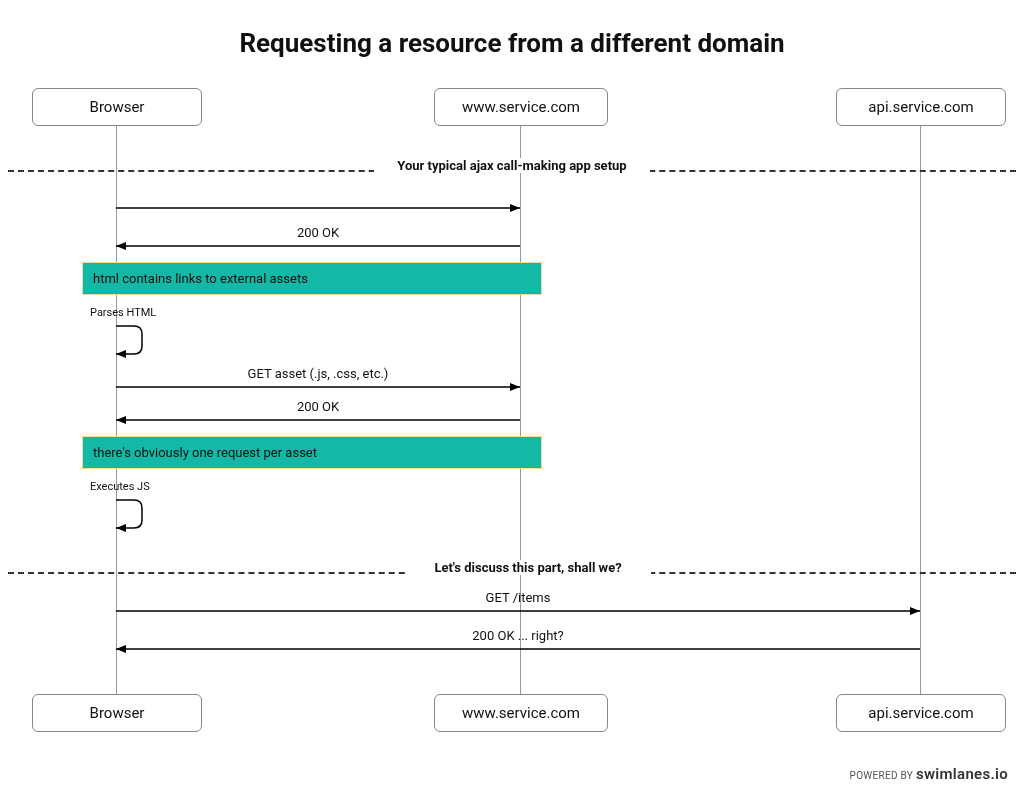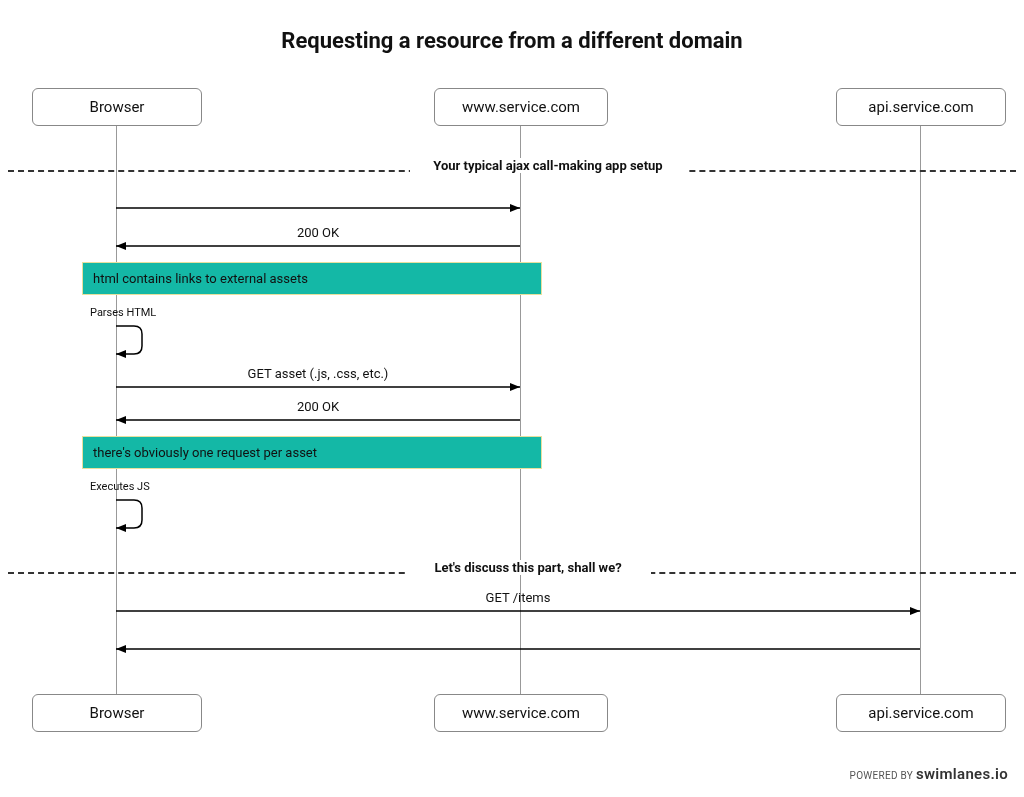--- a/index.html
+++ b/index.html
@@ -1,17 +1,17 @@
 <!DOCTYPE html>
 <html><head>
 <meta charset="utf-8">
 <style>
   html,body{margin:0;padding:0;background:#fff;font-family:-apple-system,BlinkMacSystemFont,"Segoe UI",Roboto,Helvetica,Arial,sans-serif;color:#111;}
   .canvas{position:relative;width:1024px;height:797px;}
-  .title{position:absolute;left:0;right:0;text-align:center;font-weight:700;font-size:22px;}
+  .title{position:absolute;left:0;right:0;text-align:center;font-weight:700;font-size:26px;}
   .participant{position:absolute;height:36px;border:1px solid #888;border-radius:6px;background:#fff;display:flex;align-items:center;justify-content:center;font-size:15px;text-align:center;}
   .lifeline{position:absolute;width:0;border-left:1px solid #999;}
   .divider{position:absolute;height:0;border-top:2px dashed #333;}
   .divider-label{position:absolute;font-weight:700;font-size:13px;background:#fff;padding:0 8px;}
   .msg-label{position:absolute;font-size:13px;text-align:center;}
   .note{position:absolute;background:#14b8a6;border:1px solid #e6e09e;font-size:13px;padding:8px 10px;}
   .self-label{position:absolute;font-size:11px;}
   .footer{position:absolute;font-size:10px;color:#555;letter-spacing:.3px;}
   .footer .brand{font-size:15px;font-weight:600;color:#333;}
   svg.arrow{position:absolute;overflow:visible;}
@@ -25,21 +25,21 @@
 
   <div class="lifeline" style="left:116px;top:124px;height:570px"></div>
   <div class="lifeline" style="left:520px;top:124px;height:570px"></div>
   <div class="lifeline" style="left:920px;top:124px;height:570px"></div>
 
   <div class="participant" style="left:32px;top:88px;width:168px">Browser</div>
   <div class="participant" style="left:434px;top:88px;width:172px">www.service.com</div>
   <div class="participant" style="left:836px;top:88px;width:168px">api.service.com</div>
 
   <div class="divider" style="left:8px;top:170px;width:1008px"></div>
-  <div class="divider-label" style="left:410px;top:158px;width:260px;text-align:center">Your typical ajax call-making app setup</div>
+  <div class="divider-label" style="left:374px;top:158px;width:260px;text-align:center">Your typical ajax call-making app setup</div>
 
   <svg class="arrow" style="left:116px;top:203px;width:404px;height:10px">
     <line x1="0" y1="5" x2="404" y2="5" stroke="#000" stroke-width="1.5"></line>
     <polygon points="404,5 394,1 394,9" fill="#000"></polygon>
   </svg>
 
   <div class="msg-label" style="left:116px;top:225px;width:404px">200 OK</div>
   <svg class="arrow" style="left:116px;top:241px;width:404px;height:10px">
     <line x1="0" y1="5" x2="404" y2="5" stroke="#000" stroke-width="1.5"></line>
     <polygon points="0,5 10,1 10,9" fill="#000"></polygon>
@@ -75,20 +75,21 @@
 
   <div class="divider" style="left:8px;top:572px;width:1008px"></div>
   <div class="divider-label" style="left:405px;top:560px;width:230px;text-align:center">Let's discuss this part, shall we?</div>
 
   <div class="msg-label" style="left:116px;top:590px;width:804px">GET /items</div>
   <svg class="arrow" style="left:116px;top:606px;width:804px;height:10px">
     <line x1="0" y1="5" x2="804" y2="5" stroke="#000" stroke-width="1.5"></line>
     <polygon points="804,5 794,1 794,9" fill="#000"></polygon>
   </svg>
 
+  <div class="msg-label" style="left:116px;top:628px;width:804px">200 OK ... right?</div>
   <svg class="arrow" style="left:116px;top:644px;width:804px;height:10px">
     <line x1="0" y1="5" x2="804" y2="5" stroke="#000" stroke-width="1.5"></line>
     <polygon points="0,5 10,1 10,9" fill="#000"></polygon>
   </svg>
 
   <div class="participant" style="left:32px;top:694px;width:168px">Browser</div>
   <div class="participant" style="left:434px;top:694px;width:172px">www.service.com</div>
   <div class="participant" style="left:836px;top:694px;width:168px">api.service.com</div>
 
   <div class="footer" style="right:16px;bottom:14px;text-align:right">

